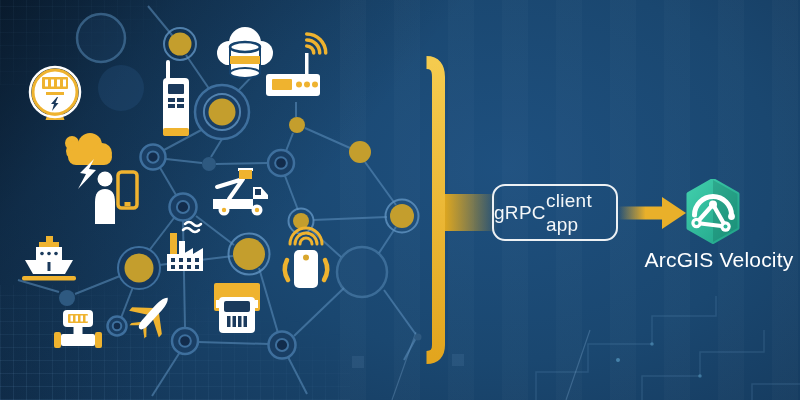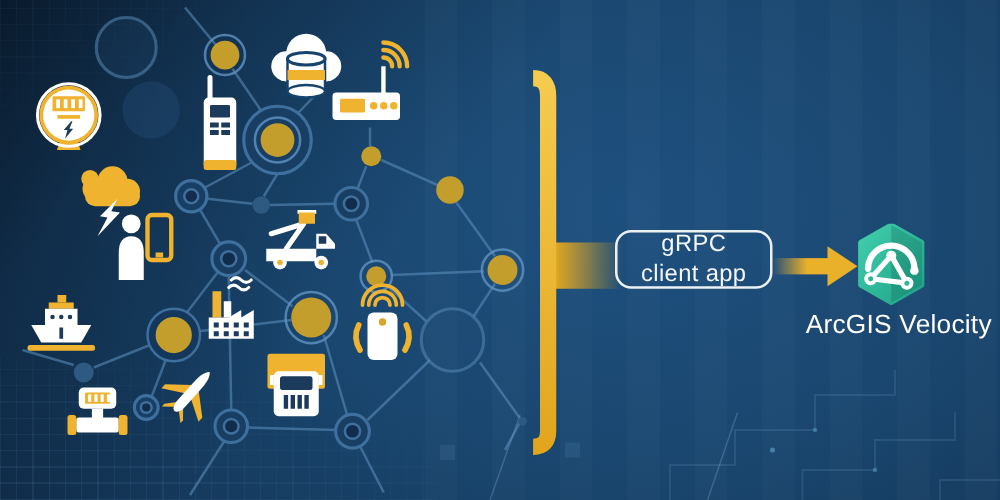--- a/index.html
+++ b/index.html
@@ -29,23 +29,23 @@
   .n-gold{fill:#C49E2D}
   .n-ringO{fill:#193E64;stroke:#3E6F9D;stroke-width:2.5}
   .n-ringI{fill:#122C4C;stroke:#3E6F9D;stroke-width:2}
   .n-ring-only{fill:none;stroke:rgba(96,148,194,.8);stroke-width:2}
   .n-outline{fill:rgba(40,84,128,.18);stroke:rgba(86,137,180,.55);stroke-width:2.5}
   .n-glow{fill:rgba(44,90,136,.28)}
   .n-disc{fill:#15375C;stroke:#3E6F9D;stroke-width:2}
   .circuit{stroke:rgba(126,178,216,.16);stroke-width:1.5;fill:none}
   .streak{stroke:rgba(150,195,230,.26);stroke-width:1.2}
   .grpc-box{
-    position:absolute;left:492px;top:184px;width:126px;height:47px;
+    position:absolute;left:492px;top:184px;width:126px;height:57px;
     border:2.5px solid #EDF1F4;border-radius:13px;box-sizing:border-box;
-    display:flex;flex-direction:column;align-items:center;justify-content:center;
+    display:flex;flex-direction:row;align-items:center;justify-content:center;
     color:#F4F7F9;font-size:19px;line-height:1.25;letter-spacing:.3px;
   }
   .dest-label{
     position:absolute;left:636px;top:248px;width:166px;text-align:center;
     color:#FFFFFF;font-size:21px;letter-spacing:.2px;
   }
   svg.logo{position:absolute;left:683px;top:179px;}
 </style>
 </head>
 <body>

